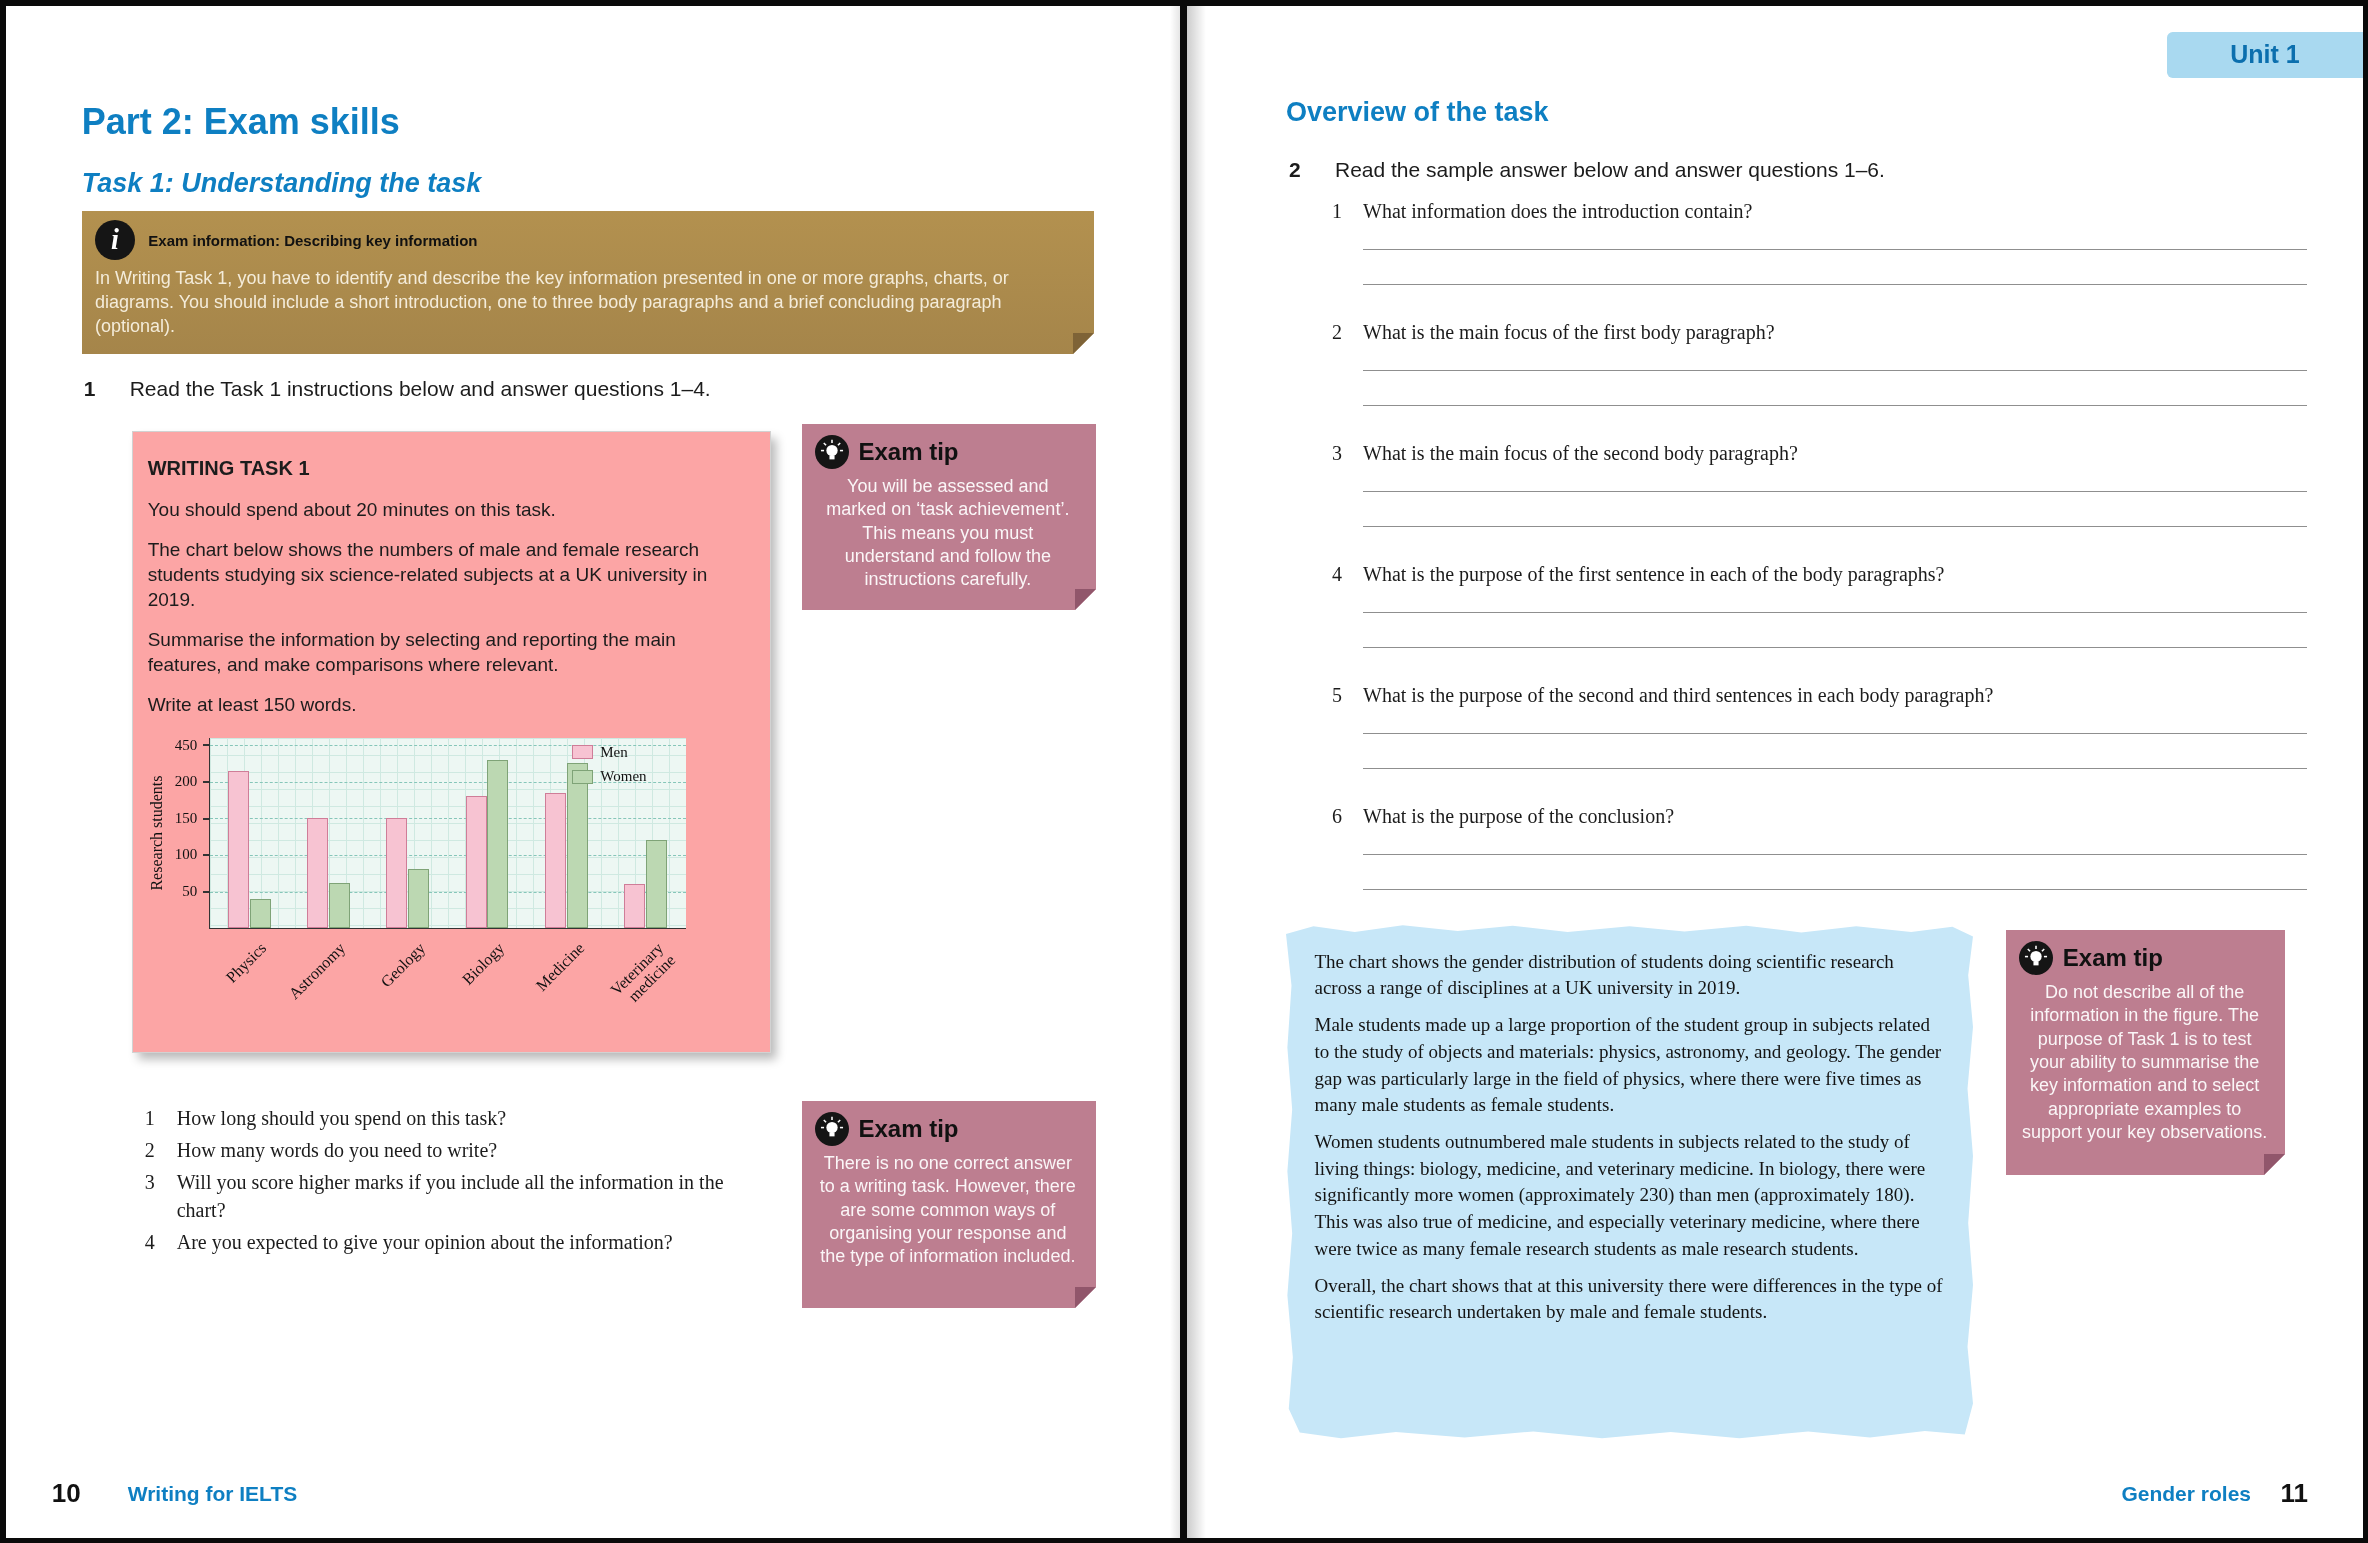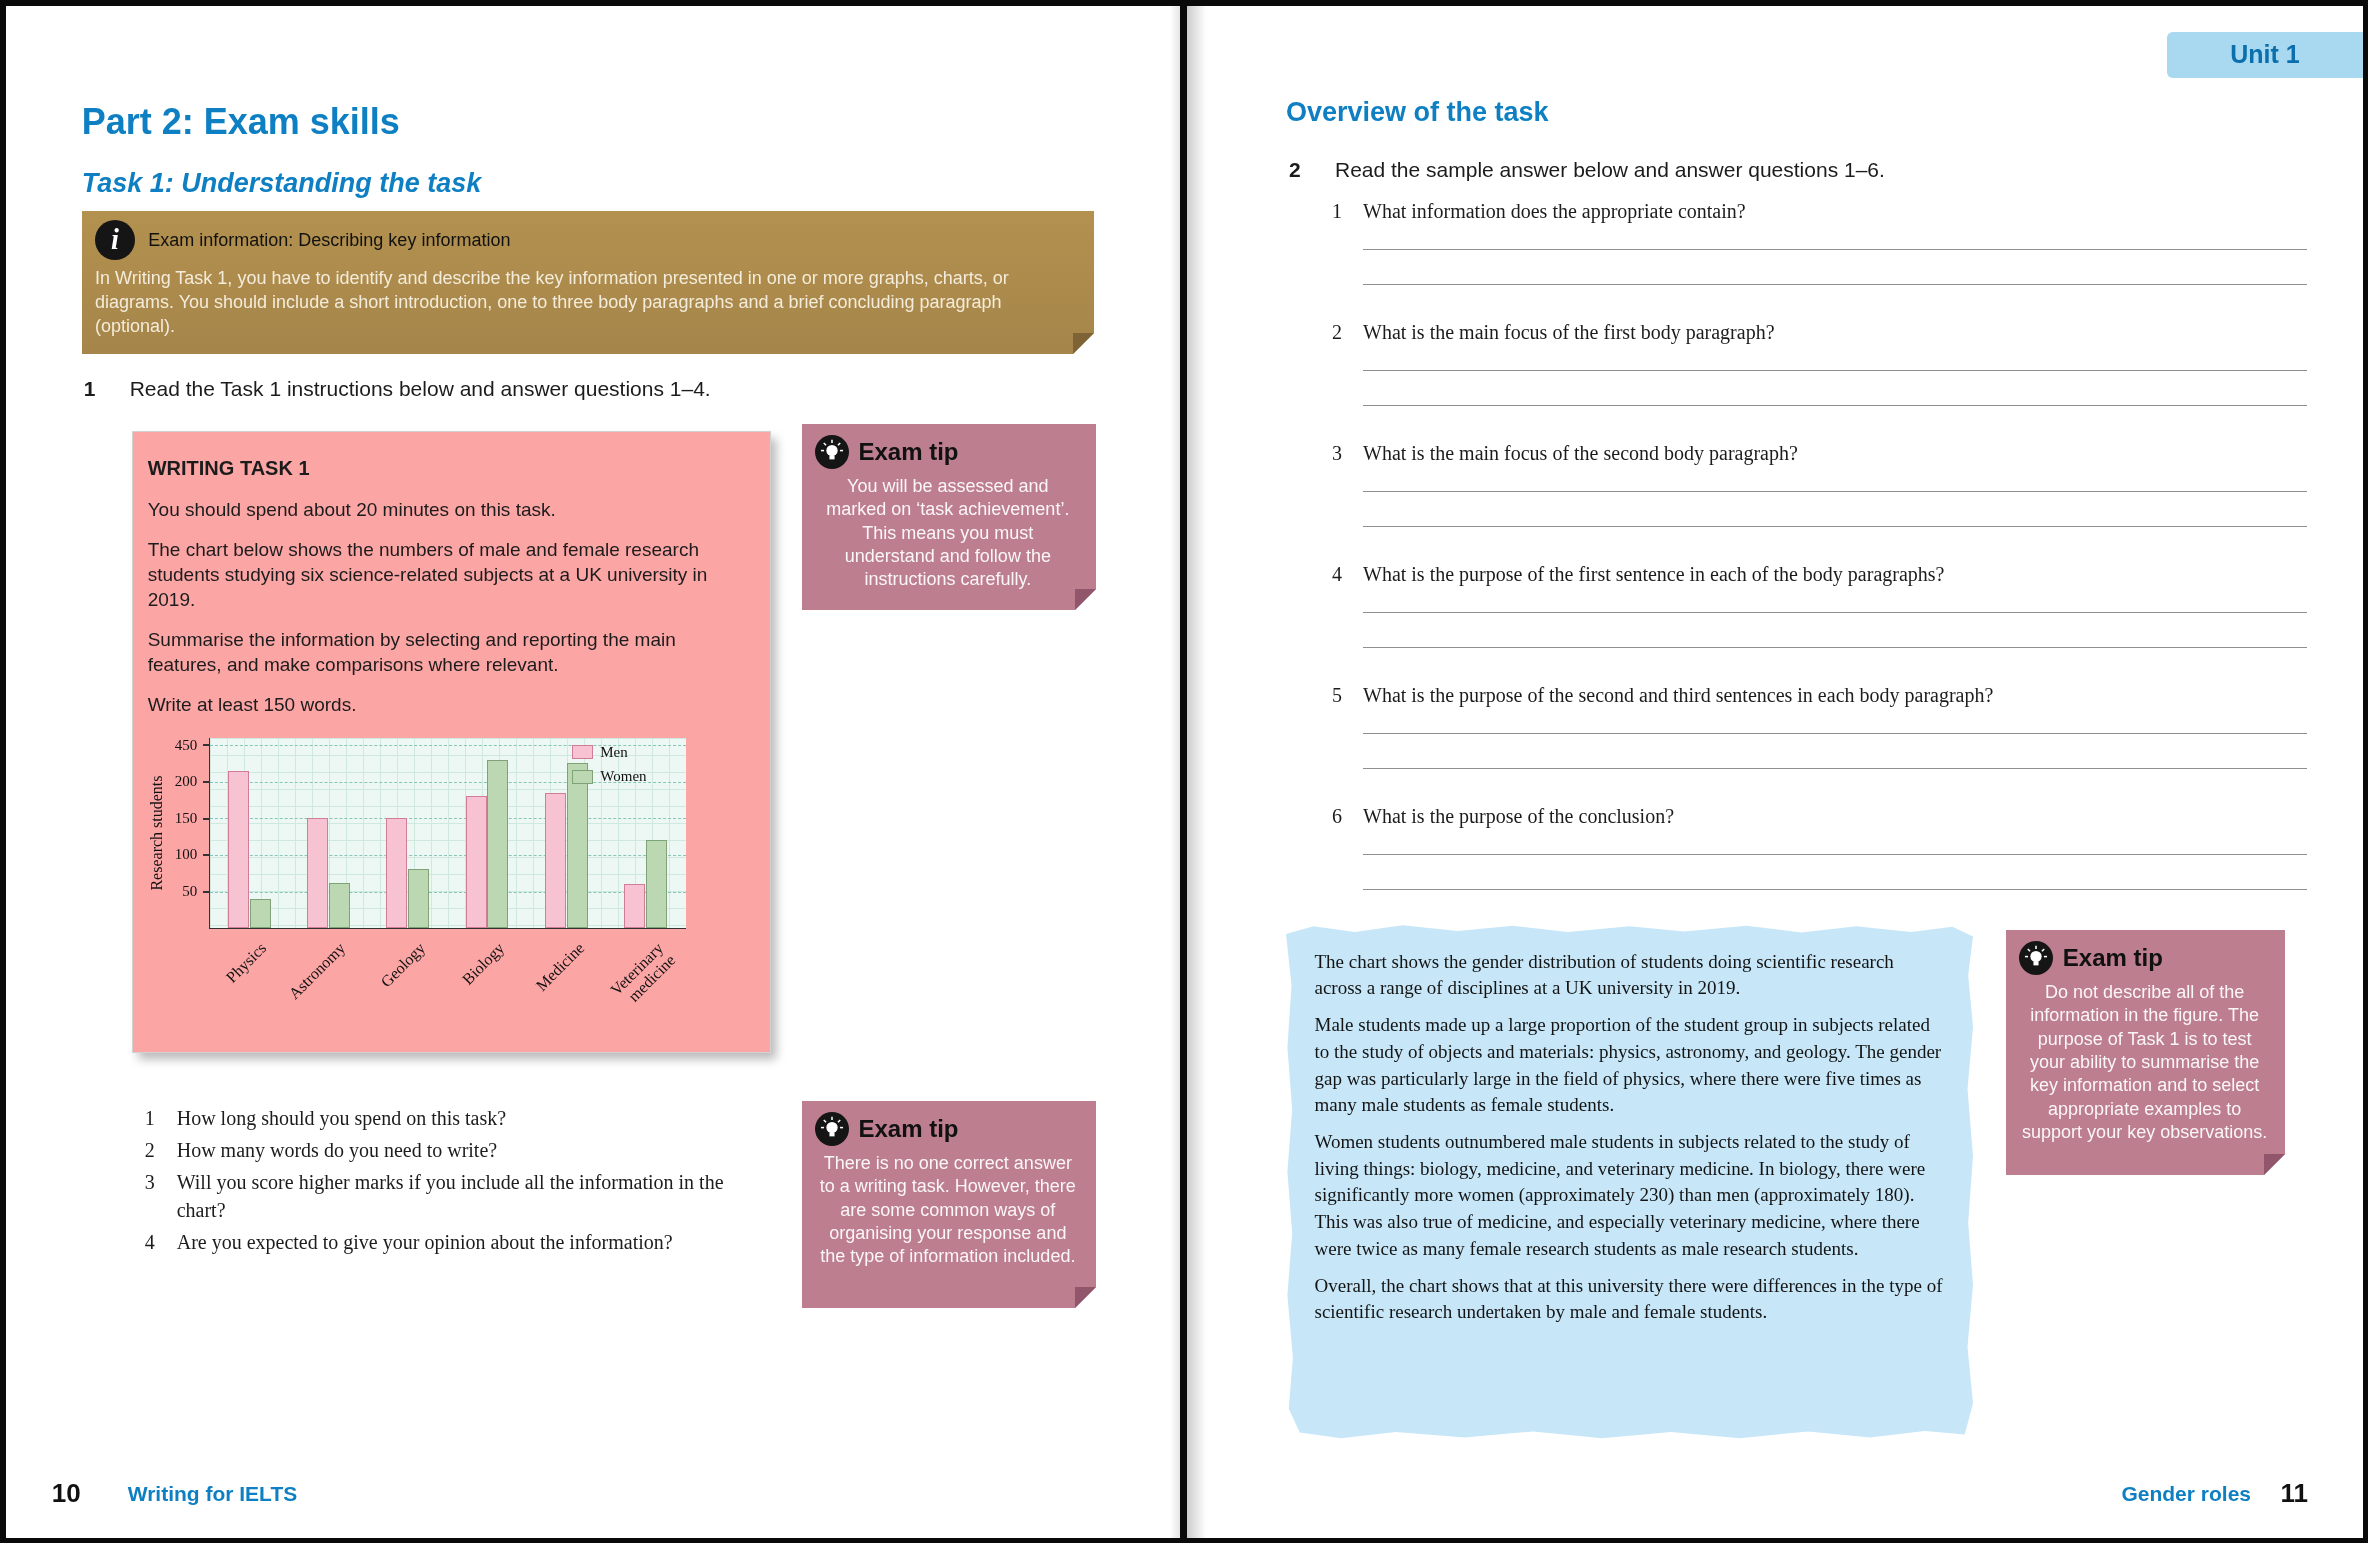--- a/index.html
+++ b/index.html
@@ -22,21 +22,21 @@
   .exam-info{position:absolute;left:76px;top:205px;width:1012px;min-height:129px;
     background:linear-gradient(#b3914f,#a5854a);padding:9.5px 38px 15px 13.3px;box-sizing:border-box;}
   .exam-info::before{content:"";position:absolute;right:0;bottom:0;width:0;height:0;
     border-style:solid;border-width:21px 21px 0 0;border-color:#7e6337 transparent transparent transparent;z-index:2;}
   .exam-info::after{content:"";position:absolute;right:0;bottom:0;width:0;height:0;
     border-style:solid;border-width:0 0 21px 21px;border-color:transparent transparent #ffffff transparent;z-index:1;}
   .exam-info-header{display:flex;align-items:center;gap:13.3px;}
   .info-icon{width:40px;height:40px;border-radius:50%;background:#151515;color:#fff;flex:0 0 auto;
     display:flex;align-items:center;justify-content:center;
     font-family:"Liberation Serif",serif;font-style:italic;font-weight:bold;font-size:28.5px;}
-  .exam-info-title{font-size:18px;font-weight:normal;color:#111;}
+  .exam-info-title{font-size:15px;font-weight:bold;color:#111;}
   .exam-info-body{margin-top:5.7px;font-size:18px;line-height:1.35;color:#f4ecda;max-width:932px;}
 
   
   .exercise{position:absolute;font-size:21px;}
   .exercise .ex-num{font-weight:bold;position:absolute;left:0;top:0;}
   .exercise .ex-text{position:absolute;left:46px;top:0;white-space:nowrap;}
   .exercise-1{left:78px;top:371px;width:856px;height:28.5px;}
   .exercise-2{left:102px;top:152px;width:951px;height:28.5px;}
 
   
@@ -279,21 +279,21 @@
     <div class="exercise exercise-2">
       <span class="ex-num">2</span>
       <span class="ex-text">Read the sample answer below and answer questions 1–6.</span>
     </div>
 
     <div class="r-questions">
 
       <div class="qa">
         <div class="q-row">
           <span class="q-num">1</span>
-          <span class="q-text">What information does the appropriate contain?</span>
+          <span class="q-text">What information does the introduction contain?</span>
         </div>
         <div class="ans-lines">
           <div class="ans-line first"></div>
           <div class="ans-line second"></div>
         </div>
       </div>
 
       <div class="qa">
         <div class="q-row">
           <span class="q-num">2</span>

